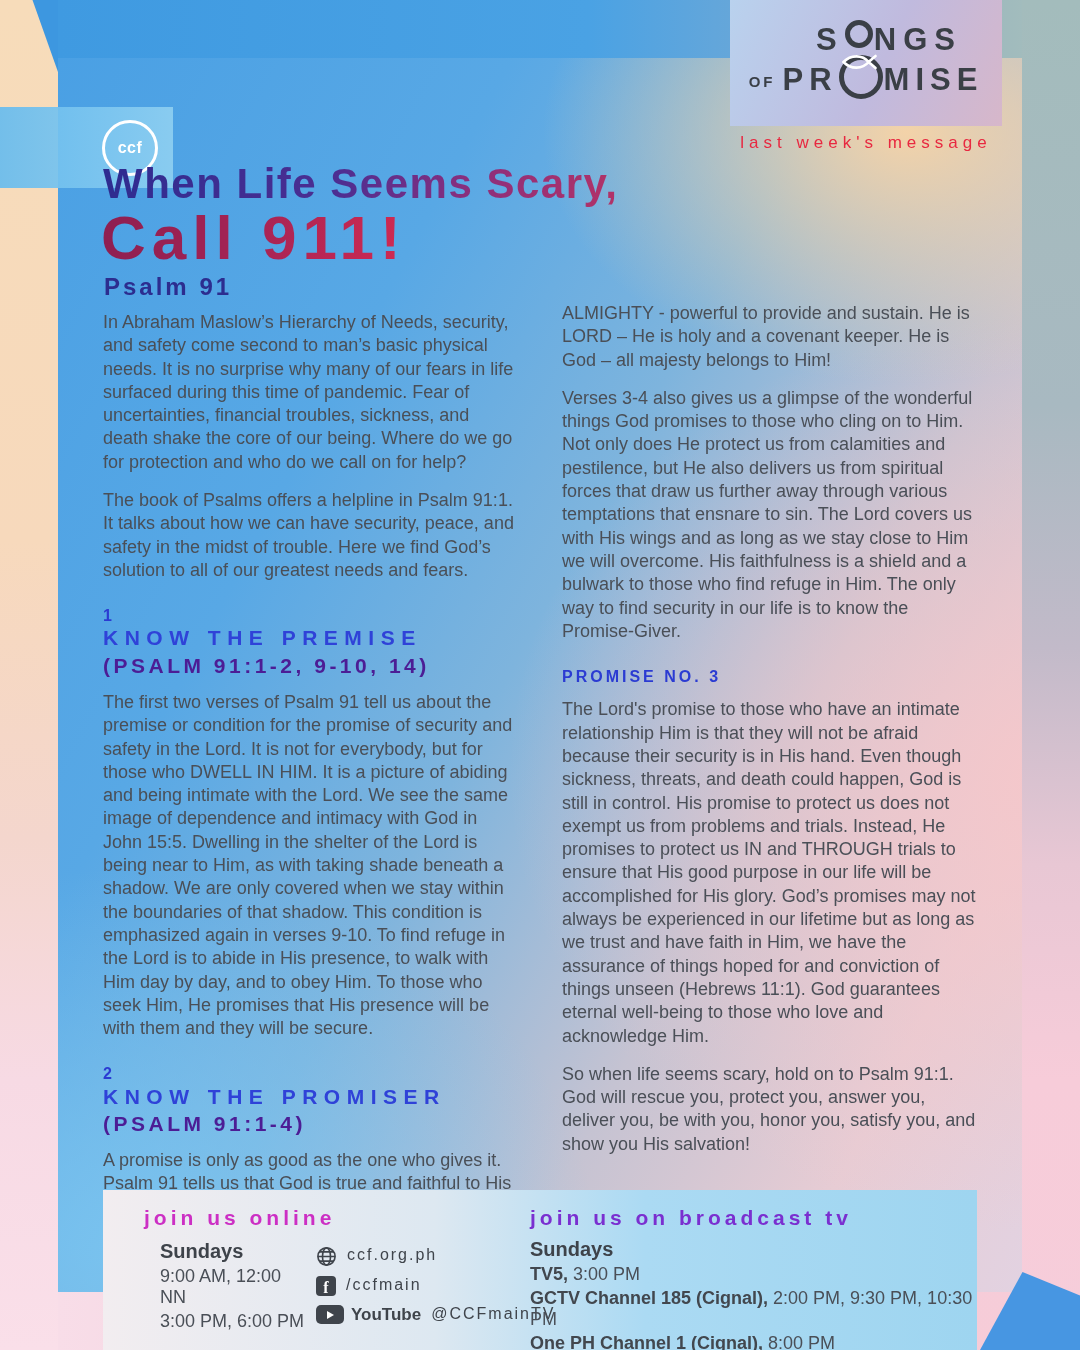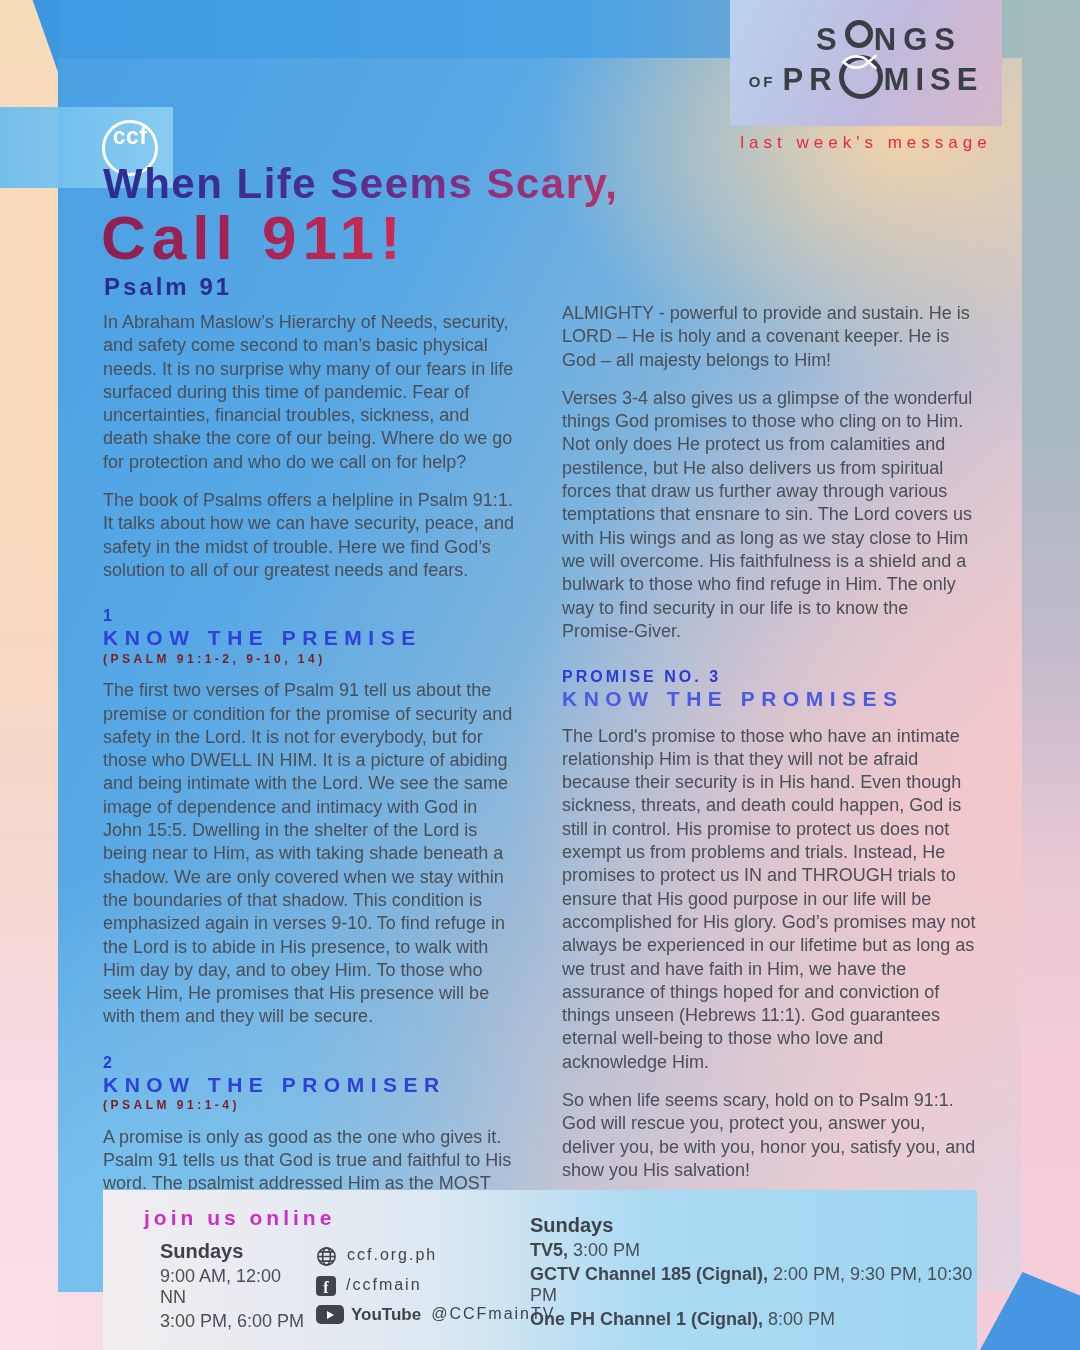--- a/index.html
+++ b/index.html
@@ -26,22 +26,22 @@
     background:
       radial-gradient(ellipse 520px 360px at 88% 6%, rgba(248,212,166,0.95), rgba(248,212,166,0) 70%),
       radial-gradient(ellipse 640px 520px at 8% 96%, rgba(122,198,242,0.85), rgba(122,198,242,0) 72%),
       radial-gradient(ellipse 720px 620px at 102% 58%, rgba(246,199,202,0.9), rgba(246,199,202,0) 74%),
       linear-gradient(118deg,#4aa0e4 0%,#58a8e5 28%,#7eb4dd 48%,#c5c3d2 68%,#e7ccd4 85%,#e2d2e1 100%);}
 
   
   .logo-strip{left:0;top:107px;width:173px;height:81px;
     background:linear-gradient(90deg,rgba(104,188,238,.92),rgba(142,207,241,.92));}
   .ccf-circle{left:102px;top:120px;width:56px;height:56px;border:3px solid #fff;border-radius:50%;
-    box-sizing:border-box;display:flex;justify-content:center;
-    color:#fff;font-size:23px;font-weight:700;letter-spacing:.5px;}
+    box-sizing:border-box;display:flex;align-items:center;justify-content:center;
+    color:#fff;font-size:16px;font-weight:700;letter-spacing:.5px;}
 
   
   .songs-card{left:730px;top:0;width:272px;height:126px;
     background:linear-gradient(115deg,#b9d2ee 0%,#c0bade 55%,#d7b7ca 100%);
     display:flex;flex-direction:column;justify-content:center;align-items:center;
     color:#3a3f46;font-weight:700;}
   .songs-l1{font-size:31px;letter-spacing:7px;margin-left:46px;line-height:1;}
   .songs-l2{font-size:31px;letter-spacing:6px;line-height:1;margin-top:2px;display:flex;align-items:center;}
   .songs-of{font-size:15px;letter-spacing:3px;margin-right:7px;transform:translateY(2px);}
   .ring{display:inline-block;border-radius:50%;border:5px solid #3a3f46;box-sizing:border-box;vertical-align:middle;}
@@ -61,21 +61,21 @@
   .scripture{left:104px;top:273px;font-size:24px;font-weight:700;letter-spacing:3px;color:#2c2d8f;}
 
   
   .col{font-size:18px;line-height:1.295;color:#4a4f57;}
   .col-left{left:103px;top:311px;width:414px;}
   .col-right{left:562px;top:302px;width:418px;}
   .col p{margin:0 0 15px 0;}
   .sec{margin:24px 0 12px 0;color:#2b3bd2;}
   .sec .eyebrow{font-size:16px;font-weight:800;letter-spacing:3px;line-height:1.2;}
   .sec .head{font-size:21px;font-weight:800;letter-spacing:6.5px;line-height:1.25;color:#2f42d8;}
-  .sec .sub{font-size:12px;font-weight:800;letter-spacing:3.5px;line-height:1.3;color:#7f1d1d;}
+  .sec .sub{font-size:21px;font-weight:800;letter-spacing:3.5px;line-height:1.3;color:#4c1d95;}
   .sec3 .head{color:#4a5ae2;}
 
   
   .footer-panel{left:103px;top:1190px;width:874px;height:160px;
     background:linear-gradient(90deg,#f2edf0 0%,#ddE8f1 38%,#abdaf3 62%,#9ed5f0 100%);}
   .f-head{font-size:21px;font-weight:800;letter-spacing:4px;}
   .online{position:absolute;left:41px;top:16px;}
   .online .f-head{color:#cc2fc4;}
   .broadcast{position:absolute;left:427px;top:16px;}
   .broadcast .f-head{color:#7a2fd0;}
@@ -146,21 +146,20 @@
     <div class="sub">(PSALM 91:1-4)</div>
   </div>
   <p>A promise is only as good as the one who gives it. Psalm 91 tells us that God is true and faithful to His word. The psalmist addressed Him as the MOST HIGH – He is the supreme authority. He is</p>
 </div>
 
 <div class="abs col col-right">
   <p>ALMIGHTY - powerful to provide and sustain. He is LORD – He is holy and a covenant keeper. He is God – all majesty belongs to Him!</p>
   <p>Verses 3-4 also gives us a glimpse of the wonderful things God promises to those who cling on to Him. Not only does He protect us from calamities and pestilence, but He also delivers us from spiritual forces that draw us further away through various temptations that ensnare to sin. The Lord covers us with His wings and as long as we stay close to Him we will overcome. His faithfulness is a shield and a bulwark to those who find refuge in Him. The only way to find security in our life is to know the Promise-Giver.</p>
   <div class="sec sec3">
     <div class="eyebrow">PROMISE NO. 3</div>
-    <div class="head">KNOW THE PROMISES</div>
   </div>
   <p>The Lord's promise to those who have an intimate relationship Him is that they will not be afraid because their security is in His hand. Even though sickness, threats, and death could happen, God is still in control. His promise to protect us does not exempt us from problems and trials. Instead, He promises to protect us IN and THROUGH trials to ensure that His good purpose in our life will be accomplished for His glory. God’s promises may not always be experienced in our lifetime but as long as we trust and have faith in Him, we have the assurance of things hoped for and conviction of things unseen (Hebrews 11:1). God guarantees eternal well-being to those who love and acknowledge Him.</p>
   <p>So when life seems scary, hold on to Psalm 91:1. God will rescue you, protect you, answer you, deliver you, be with you, honor you, satisfy you, and show you His salvation!</p>
 </div>
 
 <div class="abs footer-panel">
   <div class="online">
     <div class="f-head">join us online</div>
   </div>
   <div class="online-sched">
@@ -187,18 +186,19 @@
     </div>
     <div class="soc-row">
       <span class="yt-icon">
           <span class="yt-tri"></span>
         </span>
       <span class="yt-word">YouTube</span>
       <span class="soc-label">@CCFmainTV</span>
     </div>
   </div>
   <div class="broadcast">
+    <div class="f-head">join us on broadcast tv</div>
     <div class="f-day" style="margin-top:8px;">Sundays</div>
     <div class="f-line"><b>TV5,</b><span> 3:00 PM</span></div>
     <div class="f-line"><b>GCTV Channel 185 (Cignal),</b><span> 2:00 PM, 9:30 PM, 10:30 PM</span></div>
     <div class="f-line"><b>One PH Channel 1 (Cignal),</b><span> 8:00 PM</span></div>
   </div>
 </div>
 
 </body></html>

